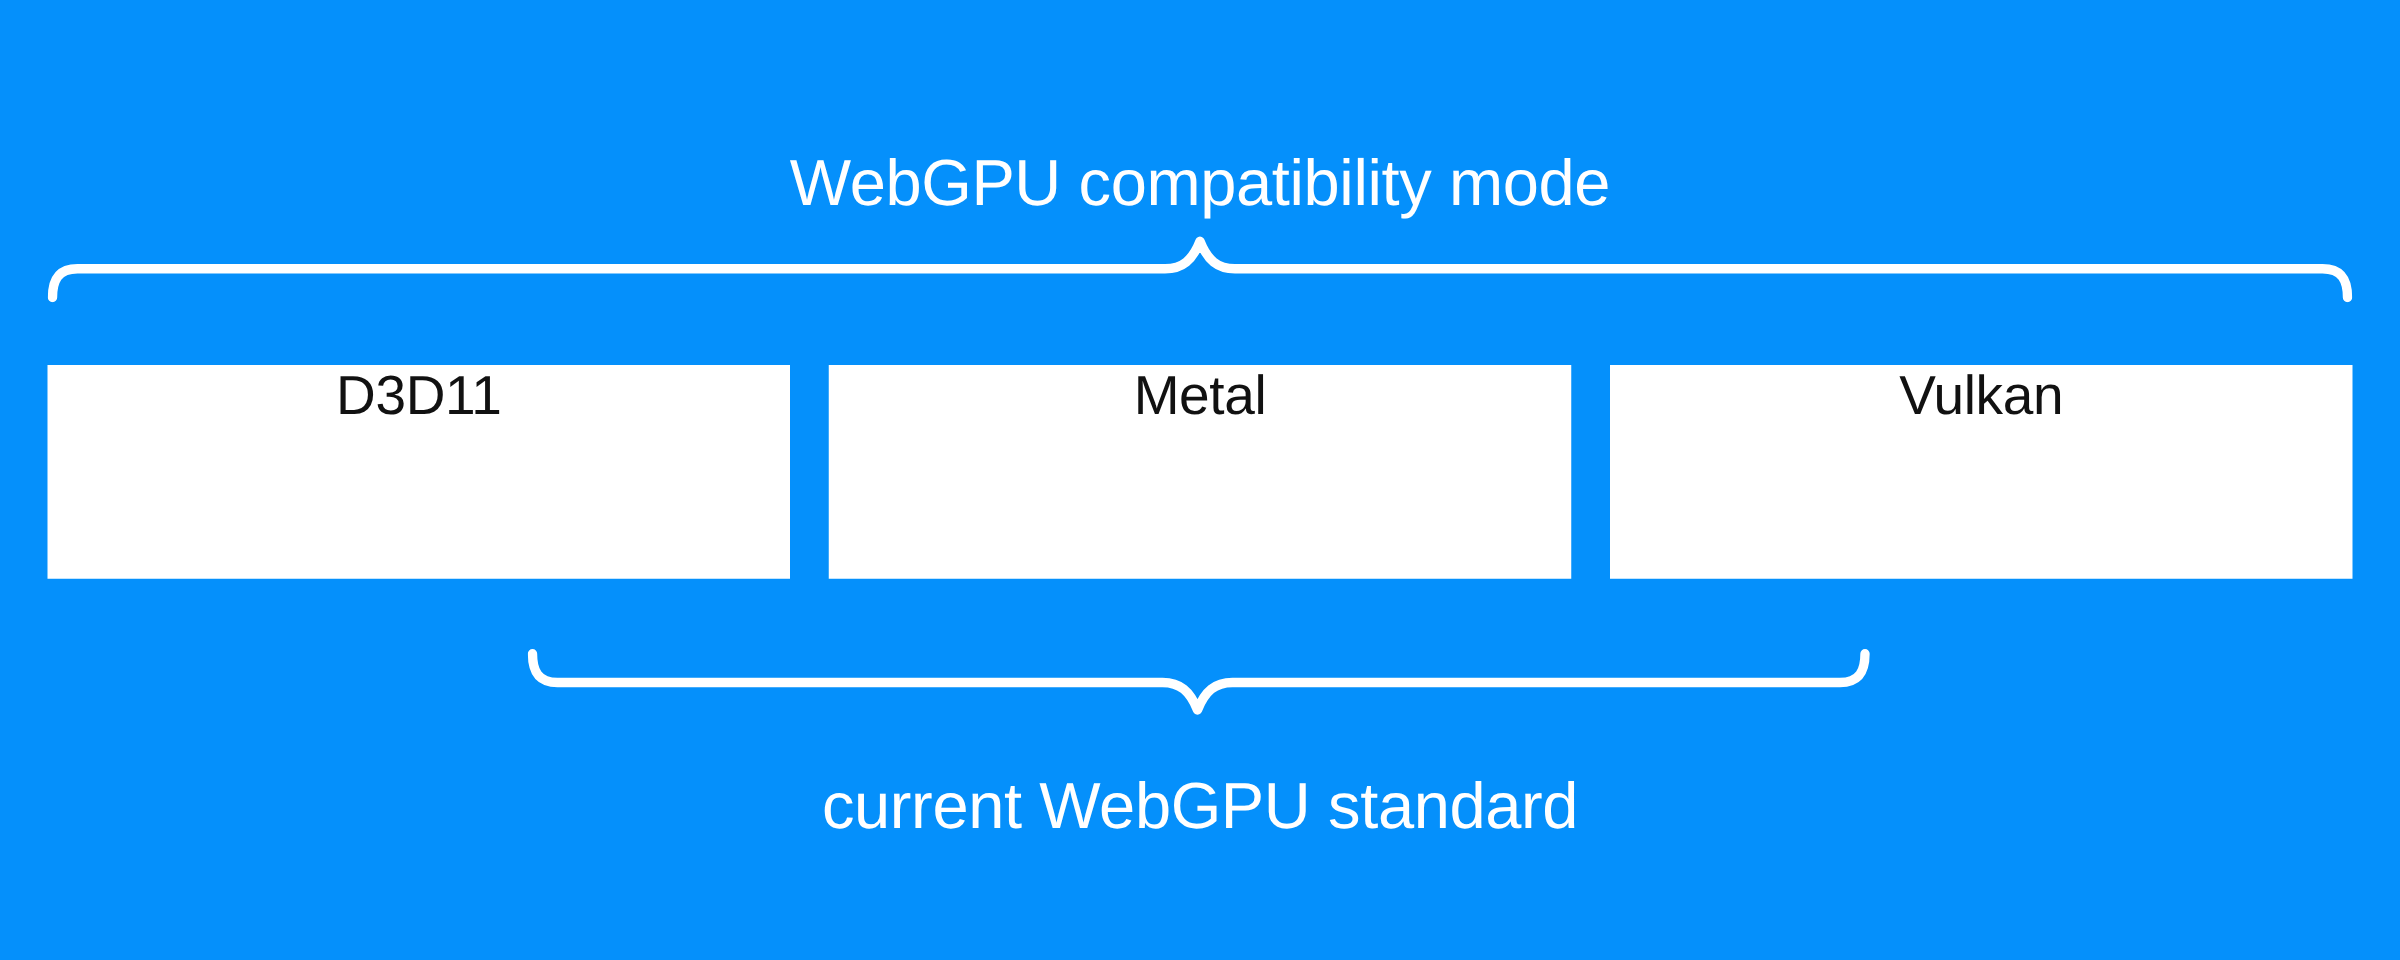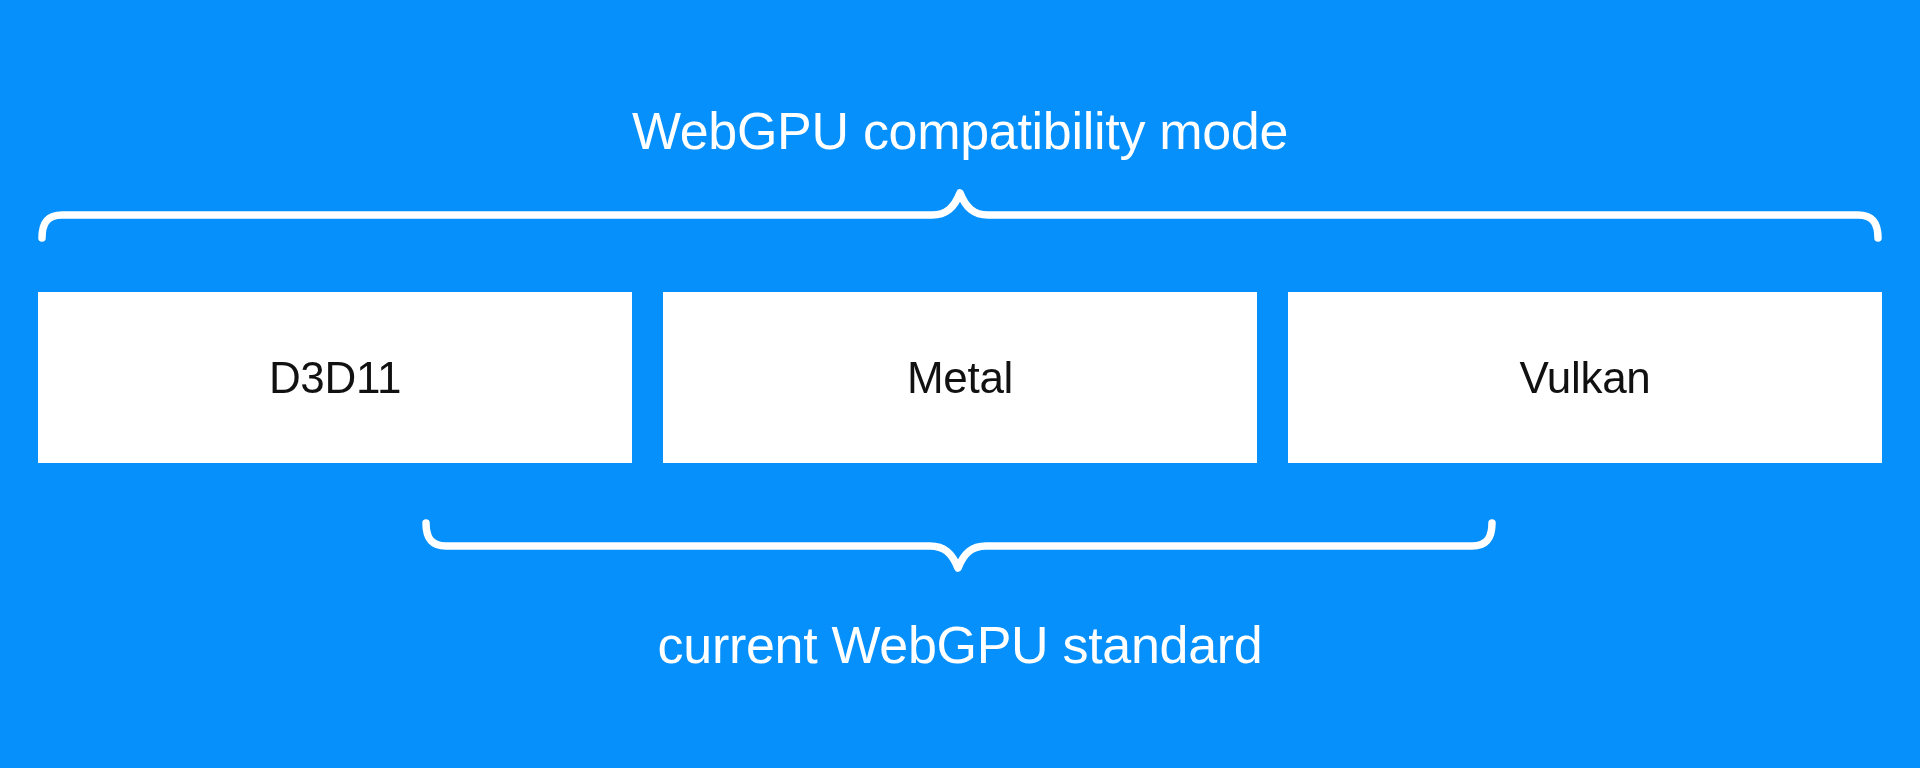--- a/index.html
+++ b/index.html
@@ -19,21 +19,21 @@
     position: absolute;
     left: 0;
     right: 0;
     text-align: center;
     color: var(--label-text, #ffffff);
     font-size: 52px;
     line-height: 62px;
     letter-spacing: -0.3px;
     font-weight: 400;
   }
-  .brace-label.top    { top: 100px; }
+  .brace-label.top    { top: 116px; }
   .brace-label.bottom { top: 582px; margin-top: 32px; }
 
   .brace {
     position: absolute;
     display: block;
   }
   .brace path {
     fill: none;
     stroke: var(--brace, #ffffff);
     stroke-width: 7.5;
@@ -49,21 +49,21 @@
     right: 38px;
     top: 292px;
     height: 171px;
     display: flex;
     gap: 31px;
   }
   .backend-box {
     flex: 1 1 0;
     background: var(--box-fill, #ffffff);
     display: flex;
-    align-items: center;
+    align-items: flex-start;
     justify-content: center;
   }
   .backend-box span {
     color: var(--box-text, #111111);
     font-size: 44px;
     letter-spacing: -0.3px;
     white-space: nowrap;
   }
 </style>
 </head>

